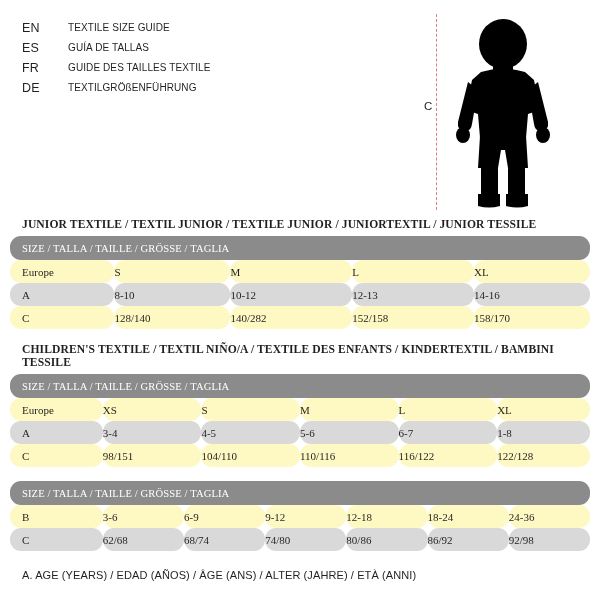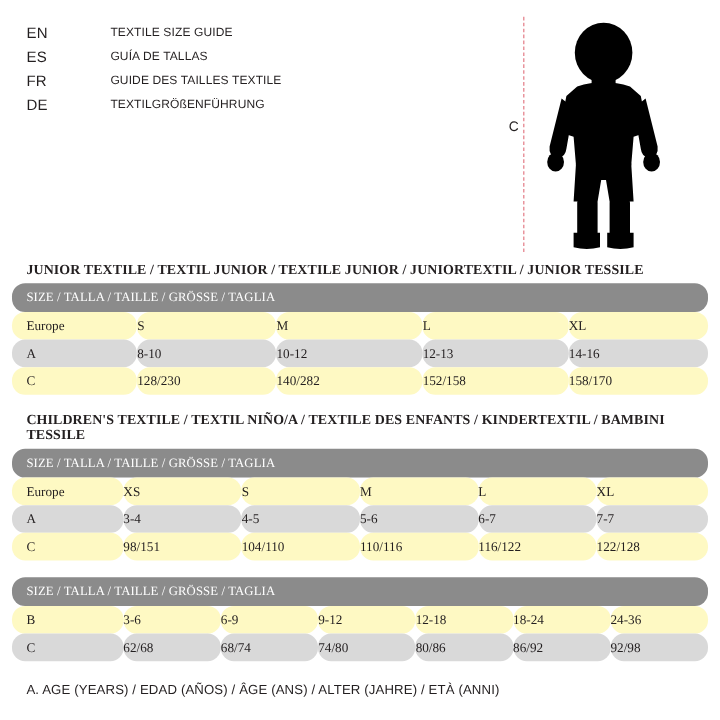--- a/index.html
+++ b/index.html
@@ -32,21 +32,20 @@
     position: absolute;
     left: 12px;
     top: 4px;
     width: 430px;
   }
   .lang-row {
     display: flex;
     align-items: flex-start;
     height: 20px;
     line-height: 20px;
-    gap: 24px;
   }
   .lang-code {
     width: 46px;
     font-size: 12.5px;
     letter-spacing: .2px;
     color: #231f20;
   }
   .lang-text {
     font-size: 10px;
     letter-spacing: .1px;
@@ -211,21 +210,21 @@
         </tr>
         <tr class="shade">
           <td class="cell-pad">A</td>
           <td>8-10</td>
           <td>10-12</td>
           <td>12-13</td>
           <td>14-16</td>
         </tr>
         <tr class="plain">
           <td class="cell-pad">C</td>
-          <td>128/230</td>
+          <td>128/140</td>
           <td>140/282</td>
           <td>152/158</td>
           <td>158/170</td>
         </tr>
       </tbody>
     </table>
   </div>
 
   <div class="section">
     <div class="section-title">CHILDREN'S TEXTILE / TEXTIL NIÑO/A / TEXTILE DES ENFANTS / KINDERTEXTIL / BAMBINI TESSILE</div>
@@ -249,21 +248,21 @@
           <td>M</td>
           <td>L</td>
           <td>XL</td>
         </tr>
         <tr class="shade">
           <td class="cell-pad">A</td>
           <td>3-4</td>
           <td>4-5</td>
           <td>5-6</td>
           <td>6-7</td>
-          <td>7-7</td>
+          <td>1-8</td>
         </tr>
         <tr class="plain">
           <td class="cell-pad">C</td>
           <td>98/151</td>
           <td>104/110</td>
           <td>110/116</td>
           <td>116/122</td>
           <td>122/128</td>
         </tr>
       </tbody>

